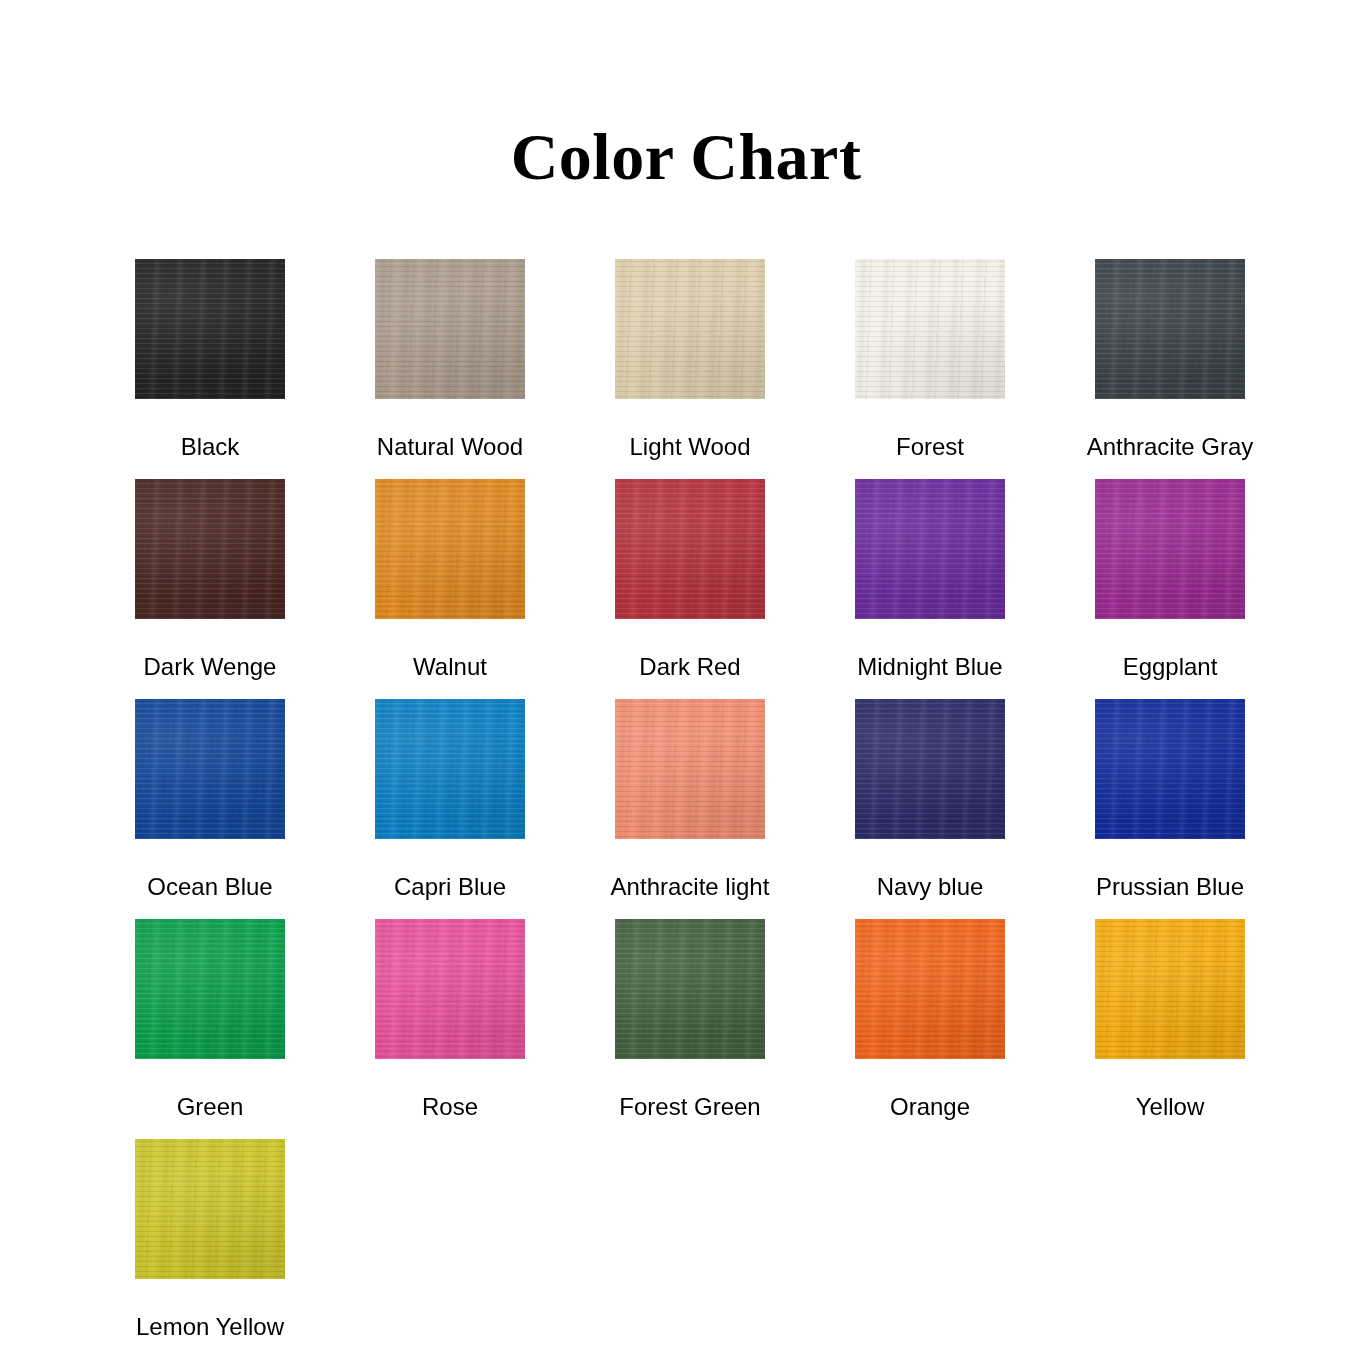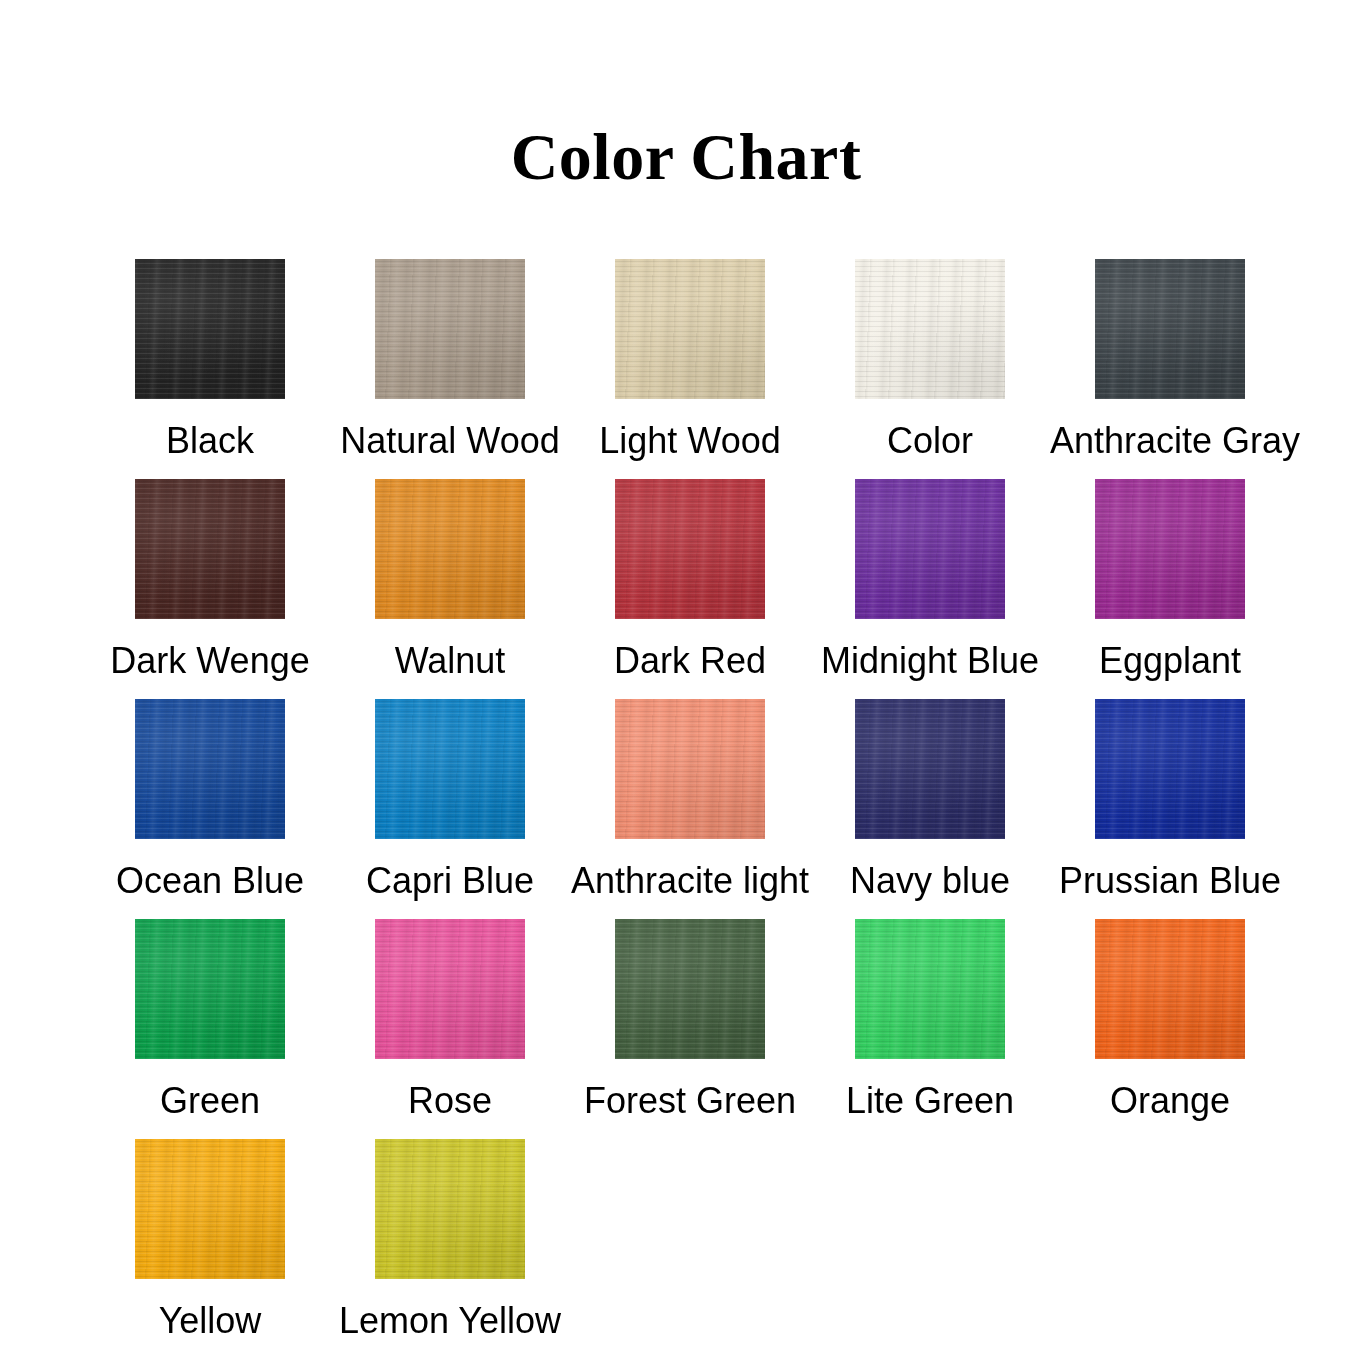--- a/index.html
+++ b/index.html
@@ -101,21 +101,21 @@
     pointer-events: none;
   }
 
   .swatch-label {
     position: absolute;
     bottom: 10px;
     left: 0;
     width: 240px;
     text-align: center;
     font-family: "Liberation Sans", sans-serif;
-    font-size: 36px;
+    font-size: 24px;
     font-weight: 400;
     color: #000000;
     white-space: nowrap;
     line-height: 1.0;
   }
 </style>
 </head>
 <body>
 
 <div class="page">
@@ -130,21 +130,21 @@
       <div class="swatch-cell">
         <div class="swatch-box" style="background-color: rgb(171, 157, 141);"></div>
         <div class="swatch-label">Natural Wood</div>
       </div>
       <div class="swatch-cell">
         <div class="swatch-box" style="background-color: rgb(222, 208, 173);"></div>
         <div class="swatch-label">Light Wood</div>
       </div>
       <div class="swatch-cell">
         <div class="swatch-box" style="background-color: rgb(244, 241, 232);"></div>
-        <div class="swatch-label">Color</div>
+        <div class="swatch-label">Forest</div>
       </div>
       <div class="swatch-cell">
         <div class="swatch-box" style="background-color: rgb(60, 68, 73);"></div>
         <div class="swatch-label">Anthracite Gray</div>
       </div>
       <div class="swatch-cell">
         <div class="swatch-box" style="background-color: rgb(75, 39, 35);"></div>
         <div class="swatch-label">Dark Wenge</div>
       </div>
       <div class="swatch-cell">
@@ -189,24 +189,20 @@
       </div>
       <div class="swatch-cell">
         <div class="swatch-box" style="background-color: rgb(232, 83, 156);"></div>
         <div class="swatch-label">Rose</div>
       </div>
       <div class="swatch-cell">
         <div class="swatch-box" style="background-color: rgb(69, 97, 65);"></div>
         <div class="swatch-label">Forest Green</div>
       </div>
       <div class="swatch-cell">
-        <div class="swatch-box" style="background-color: rgb(53, 209, 98);"></div>
-        <div class="swatch-label">Lite Green</div>
-      </div>
-      <div class="swatch-cell">
         <div class="swatch-box" style="background-color: rgb(242, 101, 28);"></div>
         <div class="swatch-label">Orange</div>
       </div>
       <div class="swatch-cell">
         <div class="swatch-box" style="background-color: rgb(245, 172, 16);"></div>
         <div class="swatch-label">Yellow</div>
       </div>
       <div class="swatch-cell">
         <div class="swatch-box" style="background-color: rgb(204, 198, 42);"></div>
         <div class="swatch-label">Lemon Yellow</div>

